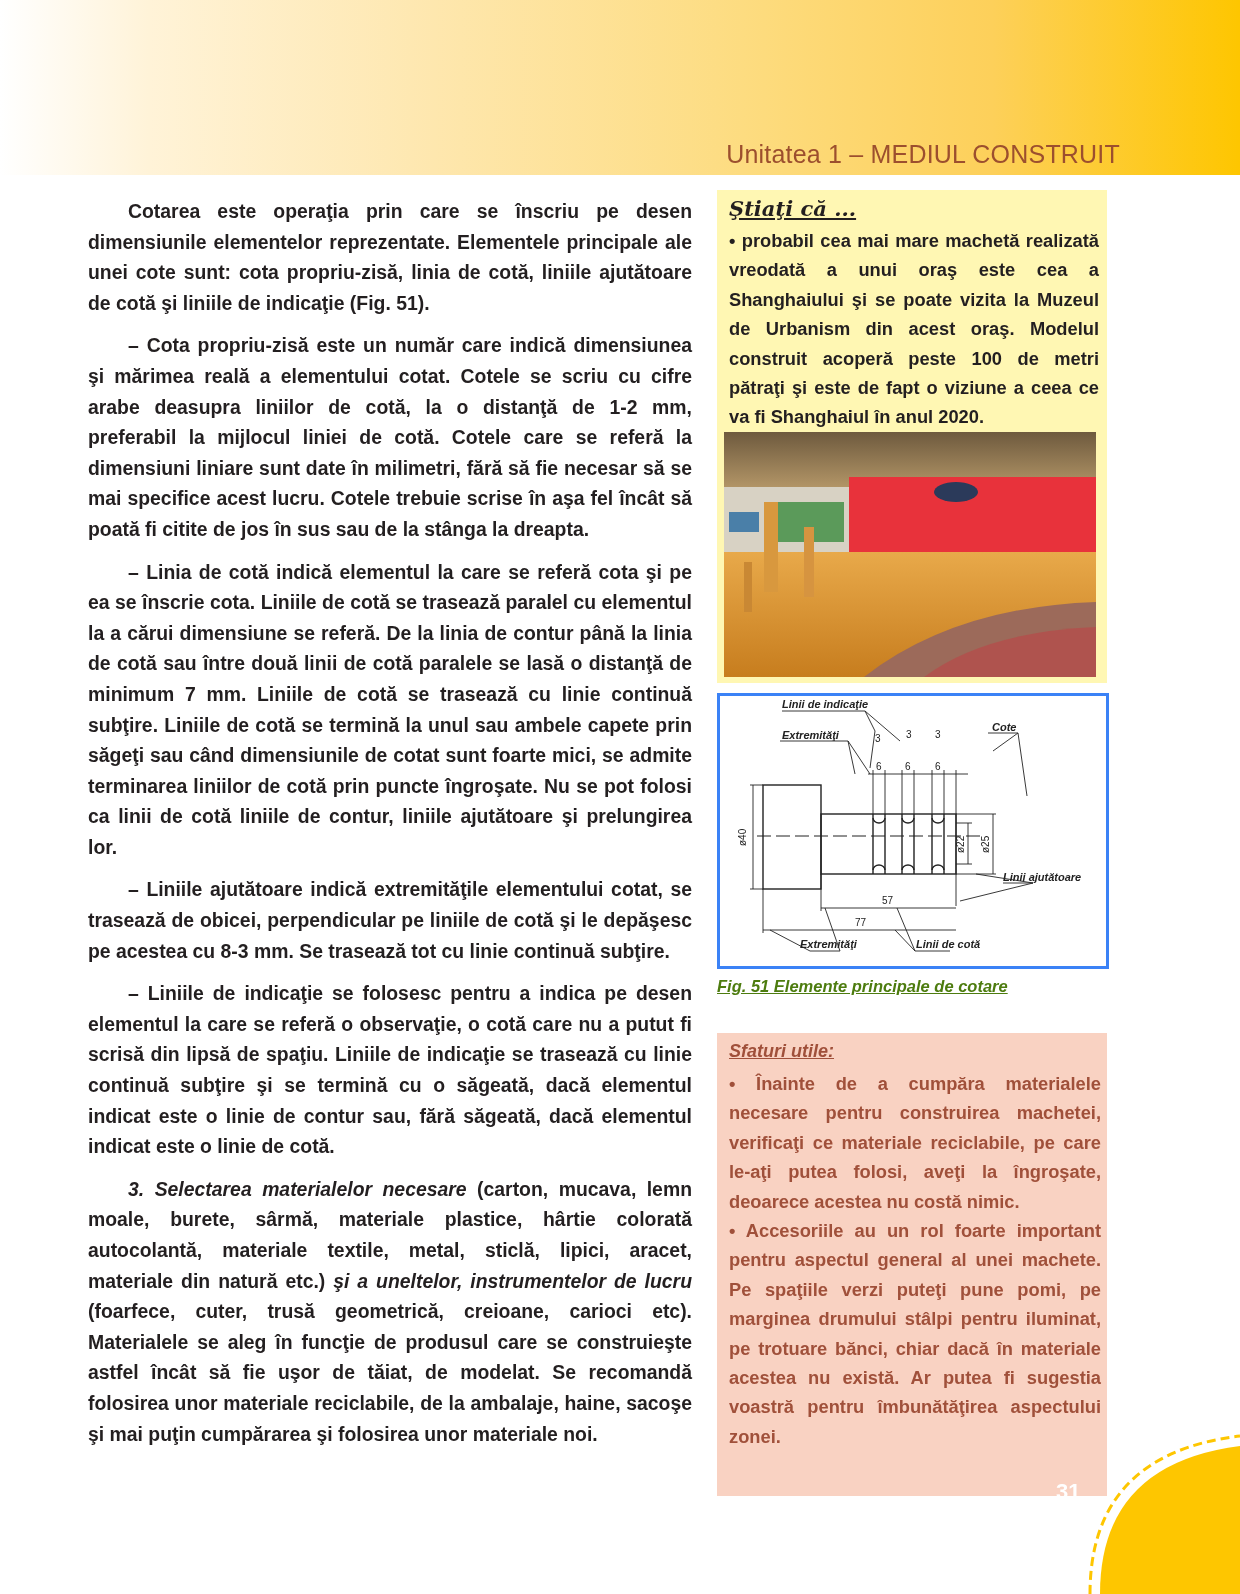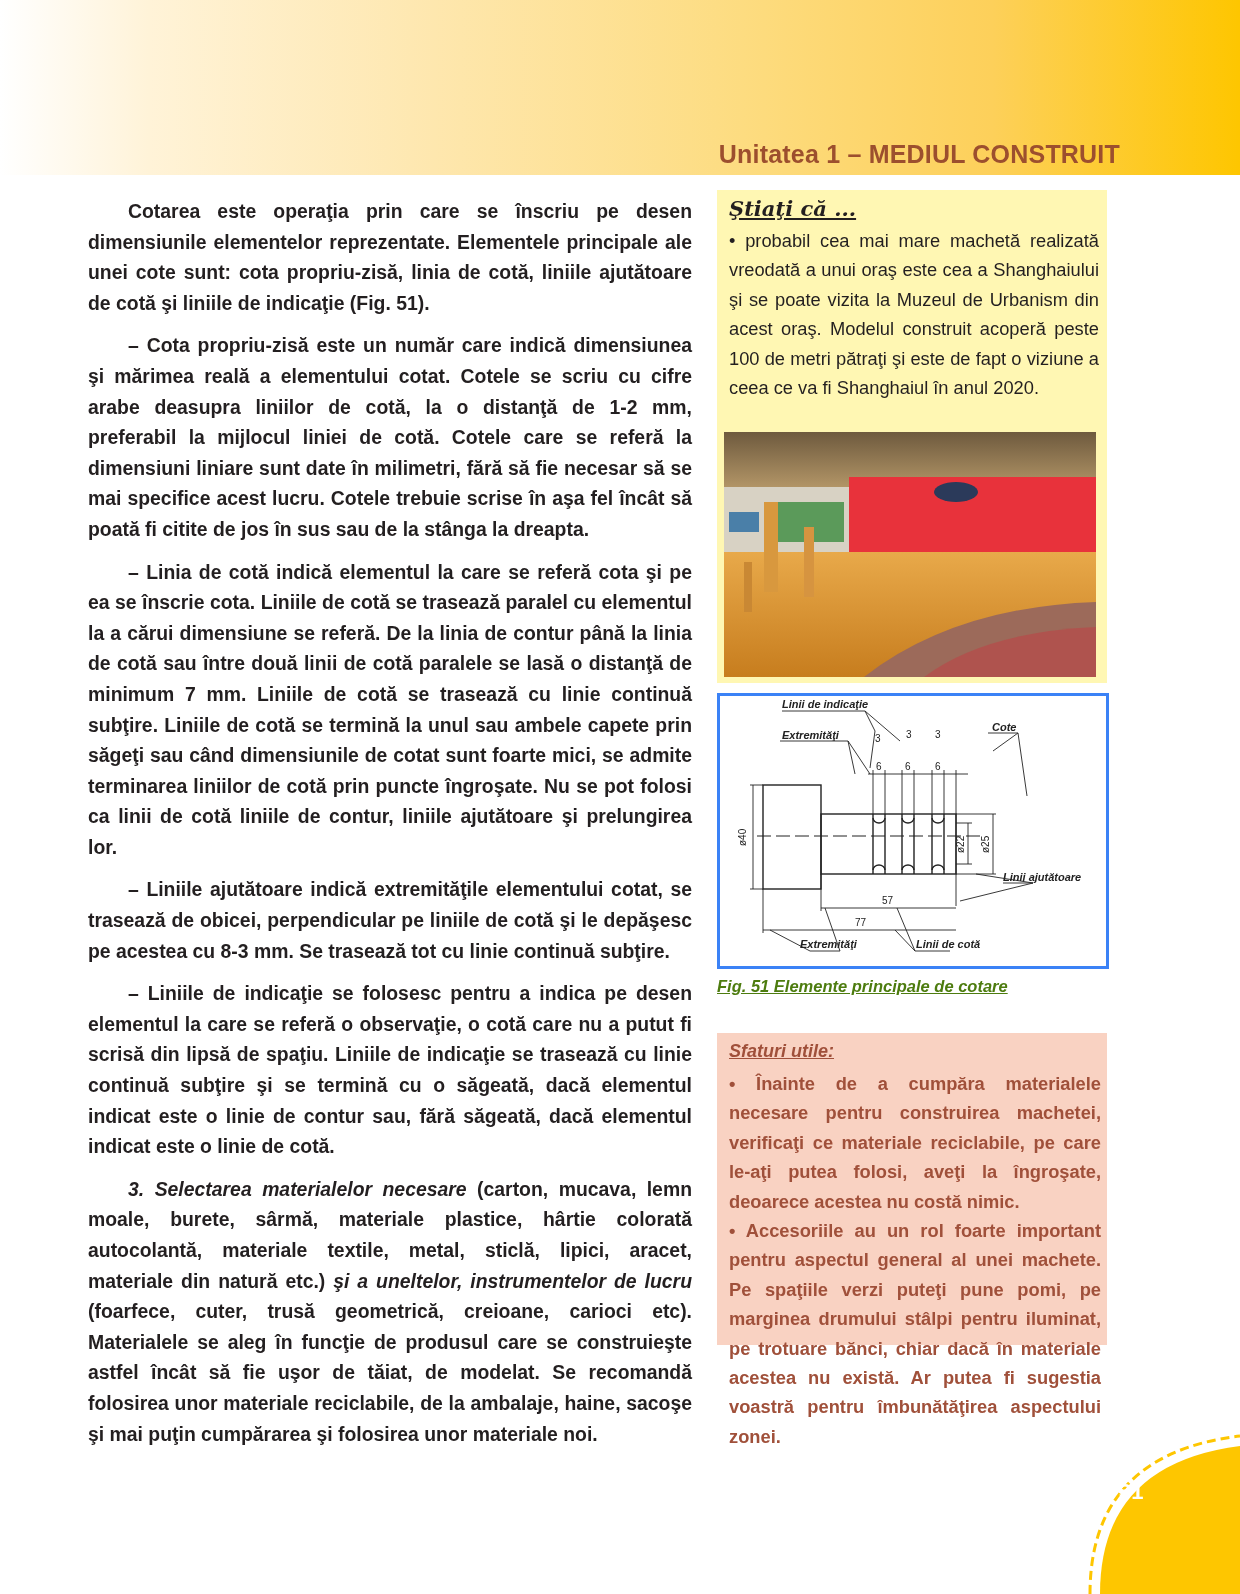--- a/index.html
+++ b/index.html
@@ -8,74 +8,74 @@
     background: #ffffff;
     font-family: "Liberation Sans", "DejaVu Sans", sans-serif;
     color: #231f20;
   }
   .header-band {
     position: absolute; left: 0; top: 0; width: 1240px; height: 175px;
     background: linear-gradient(to right, #ffffff 0%, #fff3d8 12%, #fee7ae 35%, #fddc80 60%, #fdd05a 80%, #fec600 100%);
   }
   .unit-title {
     position: absolute; right: 120px; top: 140px;
-    font-size: 25px; font-weight: bold; color: #9c4f2e; letter-spacing: 0.2px;
+    font-size: 25px; font-weight: normal; color: #9c4f2e; letter-spacing: 0.2px;
   }
   .main-col {
     position: absolute; left: 88px; top: 196px; width: 612px;
     font-size: 19.4px; line-height: 30.6px; font-weight: bold; color: #231f20;
   }
   .main-col p { margin: 0 8px 12px 0; text-align: justify; text-indent: 40px; }
   .main-col .strong { font-weight: 900; }
   .main-col .ital { font-style: italic; font-weight: 900; }
 
   .know-box {
     position: absolute; left: 717px; top: 190px; width: 390px; height: 493px;
     background: #fff7b3;
   }
   .know-title {
     position: absolute; left: 12px; top: 6px;
     font-family: "DejaVu Serif", serif; font-style: italic; font-weight: bold;
     font-size: 21px; color: #231f20; text-decoration: underline;
   }
   .know-text {
     position: absolute; left: 12px; top: 36px; width: 370px;
-    font-size: 18.3px; line-height: 29.4px; font-weight: normal; text-align: justify; color: #231f20;
+    font-size: 18.3px; line-height: 29.4px; font-weight: bold; text-align: justify; color: #231f20;
   }
   .photo {
     position: absolute; left: 724px; top: 432px; width: 372px; height: 245px;
     overflow: hidden; background: #7a5a2a;
   }
 
   .fig-frame {
     position: absolute; left: 717px; top: 693px; width: 386px; height: 270px;
     border: 3px solid #3b82f6; background: #ffffff;
   }
   .fig-caption {
     position: absolute; left: 717px; top: 977px;
     font-size: 16.5px; font-style: italic; font-weight: bold; color: #4d7c0f; text-decoration: underline;
   }
 
   .tips-box {
-    position: absolute; left: 717px; top: 1033px; width: 390px; height: 312px;
+    position: absolute; left: 717px; top: 1033px; width: 390px; height: 463px;
     background: #f9d2c2;
   }
   .tips-title {
     position: absolute; left: 12px; top: 8px;
     font-size: 18px; font-style: italic; font-weight: bold; color: #a0503a; text-decoration: underline;
   }
   .tips-text {
     position: absolute; left: 12px; top: 36px; width: 372px;
     font-size: 18.3px; line-height: 29.4px; font-weight: bold; color: #a0503a; text-align: justify;
   }
   .tips-text p { margin: 0; }
 
   .page-corner { position: absolute; right: 0; bottom: 0; width: 160px; height: 160px; }
   .page-number {
-    position: absolute; left: 1119px; top: 1479px;
+    position: absolute; left: 1056px; top: 1479px;
     font-size: 22px; font-weight: bold; color: #ffffff;
   }
   svg text { font-family: "Liberation Sans", sans-serif; }
 </style>
 </head>
 <body>
 
 <div class="header-band"></div>
 <div class="unit-title">Unitatea 1 – MEDIUL CONSTRUIT</div>
 

